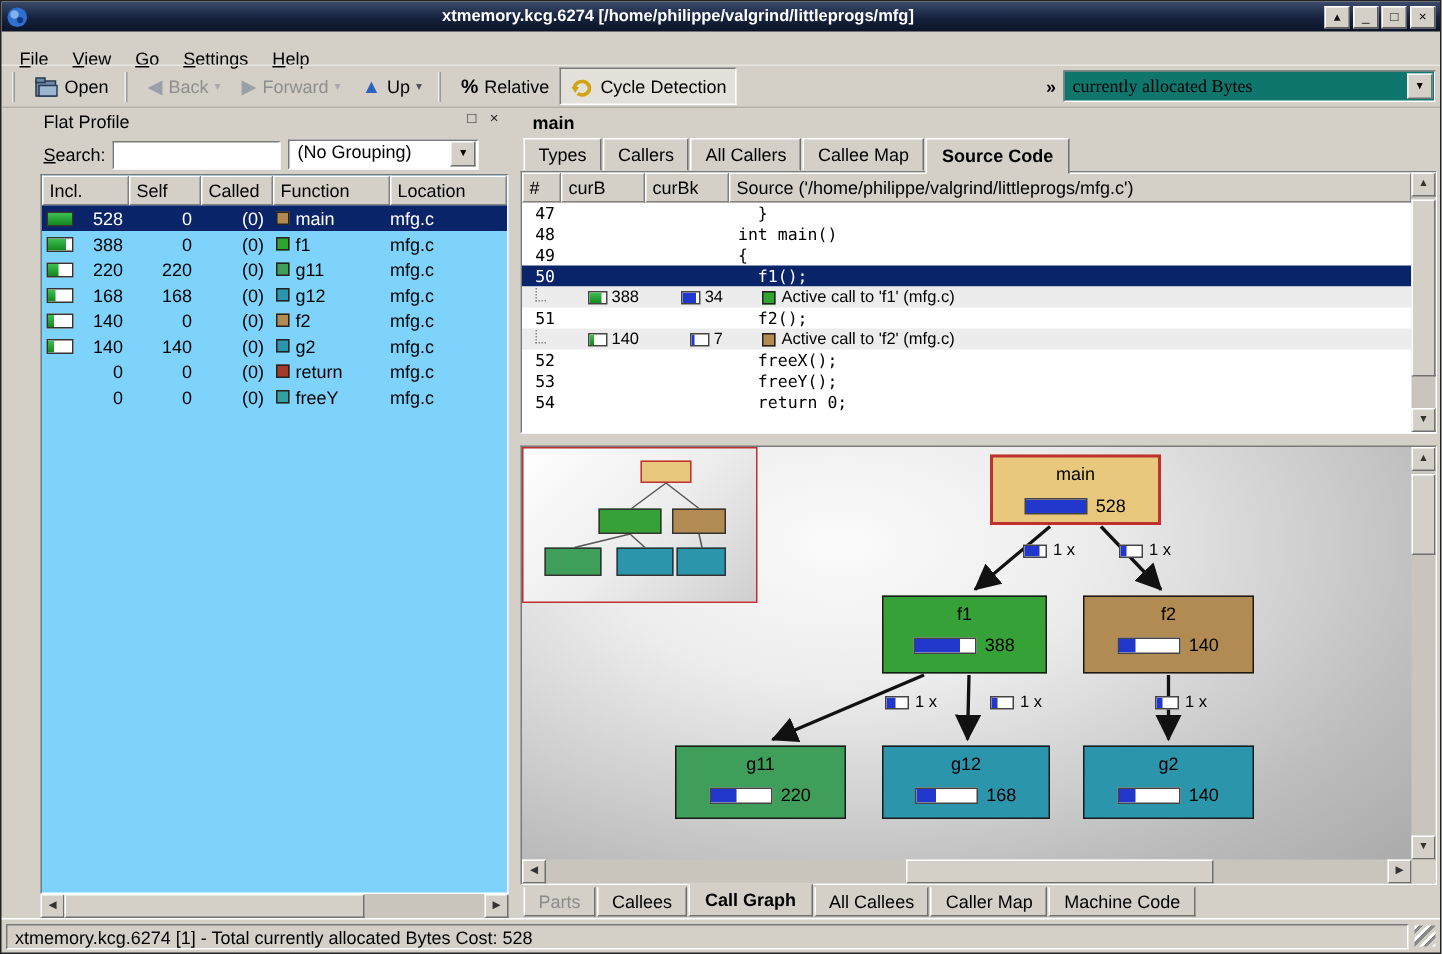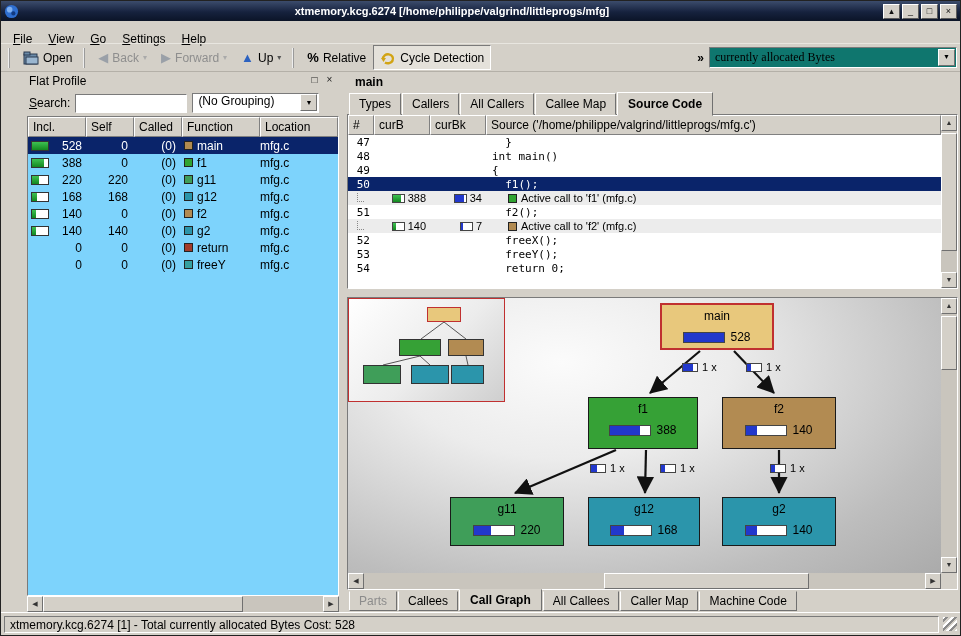--- a/index.html
+++ b/index.html
@@ -86,21 +86,21 @@
   .sb-v { width:16px; flex-direction:column; }
   .sb-btn { width:16px; height:16px; flex:0 0 auto; background:#d4d0c8; text-align:center;
             font-size:7px; line-height:14px; color:#333;
             border:1px solid; border-color:#fff #707070 #707070 #fff; }
   .sb-track { flex:1; position:relative; }
   .sb-thumb { position:absolute; background:#d4d0c8;
               border:1px solid; border-color:#fff #707070 #707070 #fff; }
 
   
   .detail-title { height:19px; font-weight:bold; padding:3px 8px 0; flex:0 0 auto; }
-  .tabs { display:flex; align-items:center; height:23px; padding-left:2px; flex:0 0 auto; }
+  .tabs { display:flex; align-items:flex-start; height:23px; padding-left:2px; flex:0 0 auto; }
   .tab { padding:3px 9px; margin-right:1px; background:#d4d0c8; position:relative;
          border:1px solid; border-color:#fff #707070 transparent #fff; top:1px; }
   .tab.active { padding:4px 10px; font-weight:bold; z-index:2; top:1px; }
   .src-panel { height:175px; flex:0 0 auto; background:#fff; display:flex;
                border:1px solid; border-color:#7a7a7a #fff #fff #7a7a7a; }
   .src-table { flex:1; min-width:0; display:flex; flex-direction:column; overflow:hidden; }
   .src-header { display:flex; height:20px; flex:0 0 auto; font-family:"Liberation Sans",sans-serif; }
   .s0{width:26px;flex:0 0 auto} .s1{width:56px;flex:0 0 auto} .s2{width:56px;flex:0 0 auto}
   .s3{flex:1;min-width:0}
   .src-row { display:flex; height:14px; align-items:center; flex:0 0 auto;

